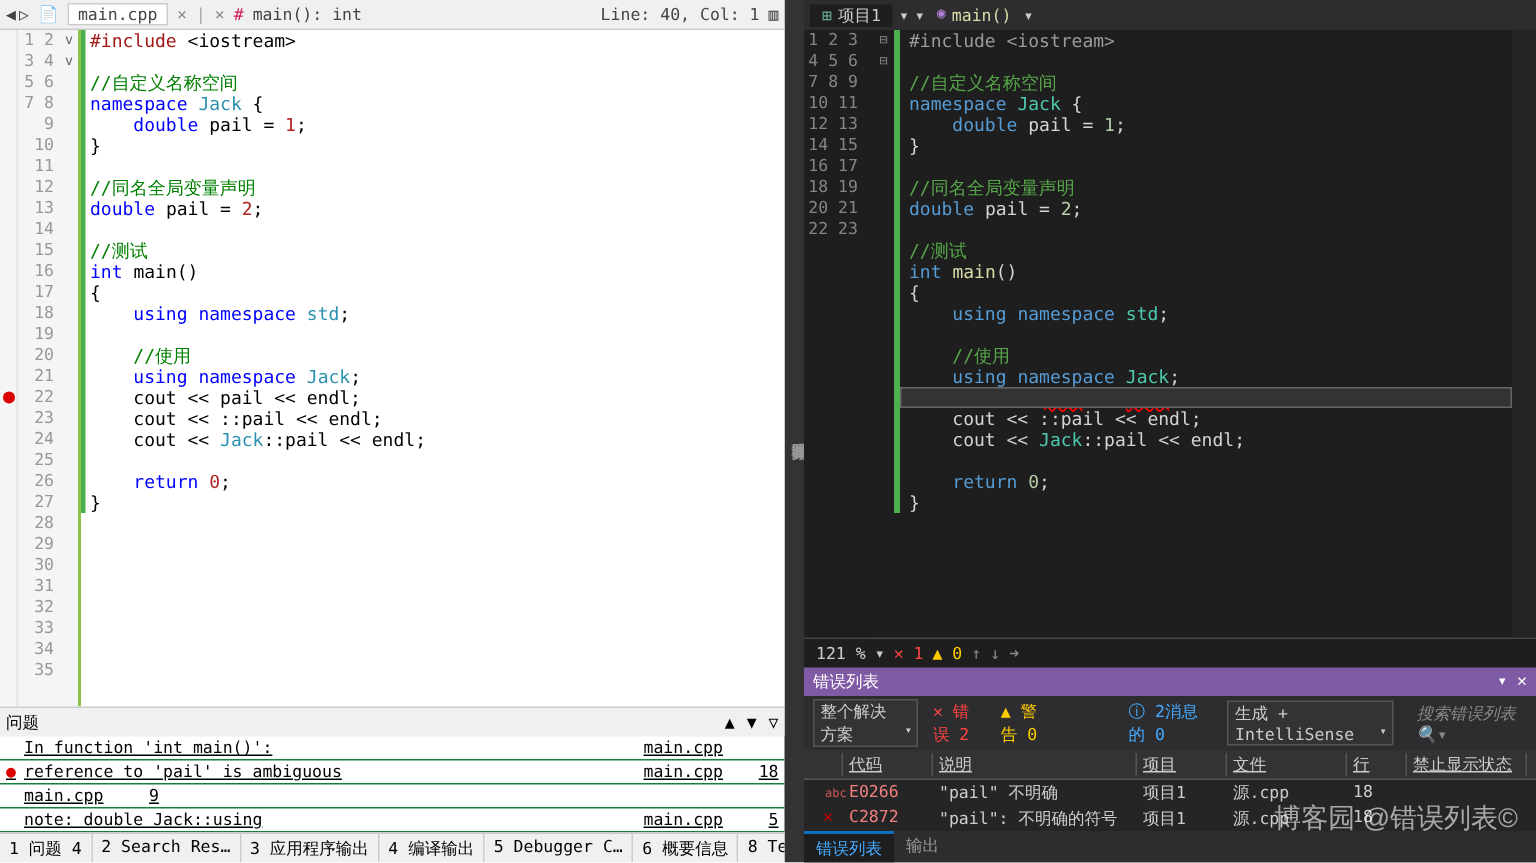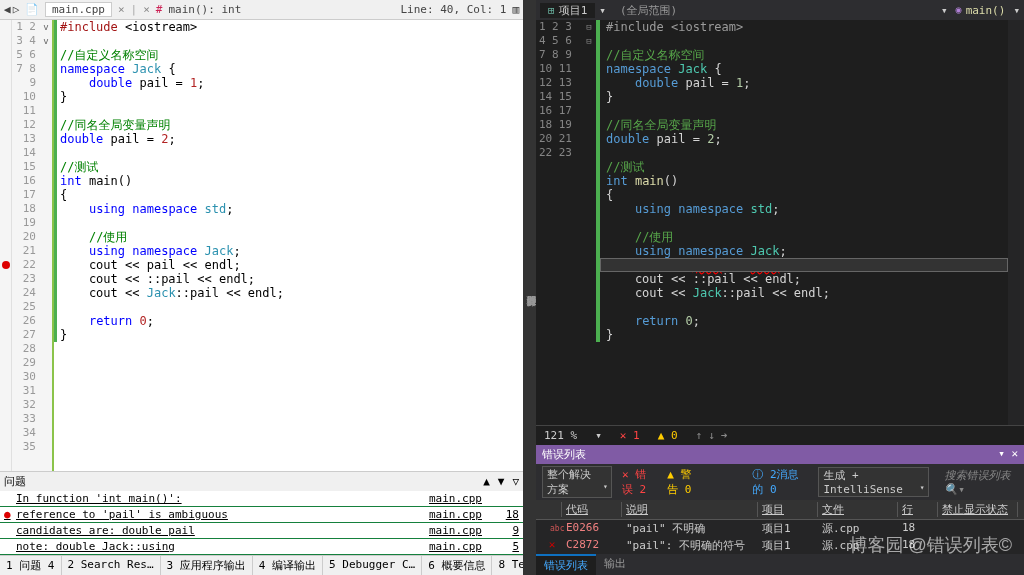--- a/index.html
+++ b/index.html
@@ -74,21 +74,21 @@
     
     .d-pp { color: #9b9b9b; }
     .d-comment { color: #57a64a; }
     .d-keyword { color: #569cd6; }
     .d-ns { color: #4ec9b0; }
     .d-num { color: #b5cea8; }
     .d-func { color: #dcdcaa; }
     .d-err { text-decoration: underline wavy #f00; }
     
     
-    .right-status { height: 20px; background: #1e1e1e; border-top: 1px solid #444; display: flex; align-items: center; padding: 0 8px; color: #ccc; font-size: 11px; gap: 18px; }
+    .right-status { height: 20px; background: #1e1e1e; border-top: 1px solid #444; display: flex; align-items: center; padding: 0 8px; color: #ccc; font-size: 11px; gap: 6px; }
     .right-status .err { color: #f44; }
     .right-status .warn { color: #fc0; }
     .right-status .arrows { display: flex; gap: 6px; color: #888; }
     
     
     .right-errorlist { background: #252526; color: #ccc; font-size: 11px; }
     .right-errorlist-title { background: #805ba5; color: #fff; padding: 2px 6px; display: flex; justify-content: space-between; }
     .right-errorlist-toolbar { display: flex; align-items: center; padding: 2px 6px; gap: 10px; background: #2d2d30; }
     .right-errorlist-toolbar .drop { background: #333; padding: 0 16px 0 4px; border: 1px solid #555; position: relative; }
     .right-errorlist-toolbar .drop::after { content: "▾"; position: absolute; right: 3px; font-size: 8px; }
@@ -242,21 +242,20 @@
           <span class="line"></span>
         </div>
         <div class="row">
           <span class="err-icon">●</span>
           <span class="msg">reference to 'pail' is ambiguous</span>
           <span class="file">main.cpp</span>
           <span class="line">18</span>
         </div>
         <div class="row">
           <span class="err-icon"></span>
-          <span class="msg">candidates are: double pail</span>
           <span class="file">main.cpp</span>
           <span class="line">9</span>
         </div>
         <div class="row">
           <span class="err-icon"></span>
           <span class="msg">note:          double Jack::using</span>
           <span class="file">main.cpp</span>
           <span class="line">5</span>
         </div>
       </div>
@@ -274,21 +273,20 @@
 
 <div class="vert-side">服务器资源管理器</div>
 
 <div class="right-panel">
   <div class="right-topbar">
     <span class="rtab active">
         <span style="color:#6a9">⊞</span> 
         <span>项目1</span>
       </span>
     <span style="padding:0 4px">▾</span>
-    <span class="scope">(全局范围)</span>
     <span>▾</span>
     <span class="func">
         <span>main()</span>
       </span>
     <span>▾</span>
   </div>
   <div class="right-editor">
     <div class="linenum-right">1
 2
 3

